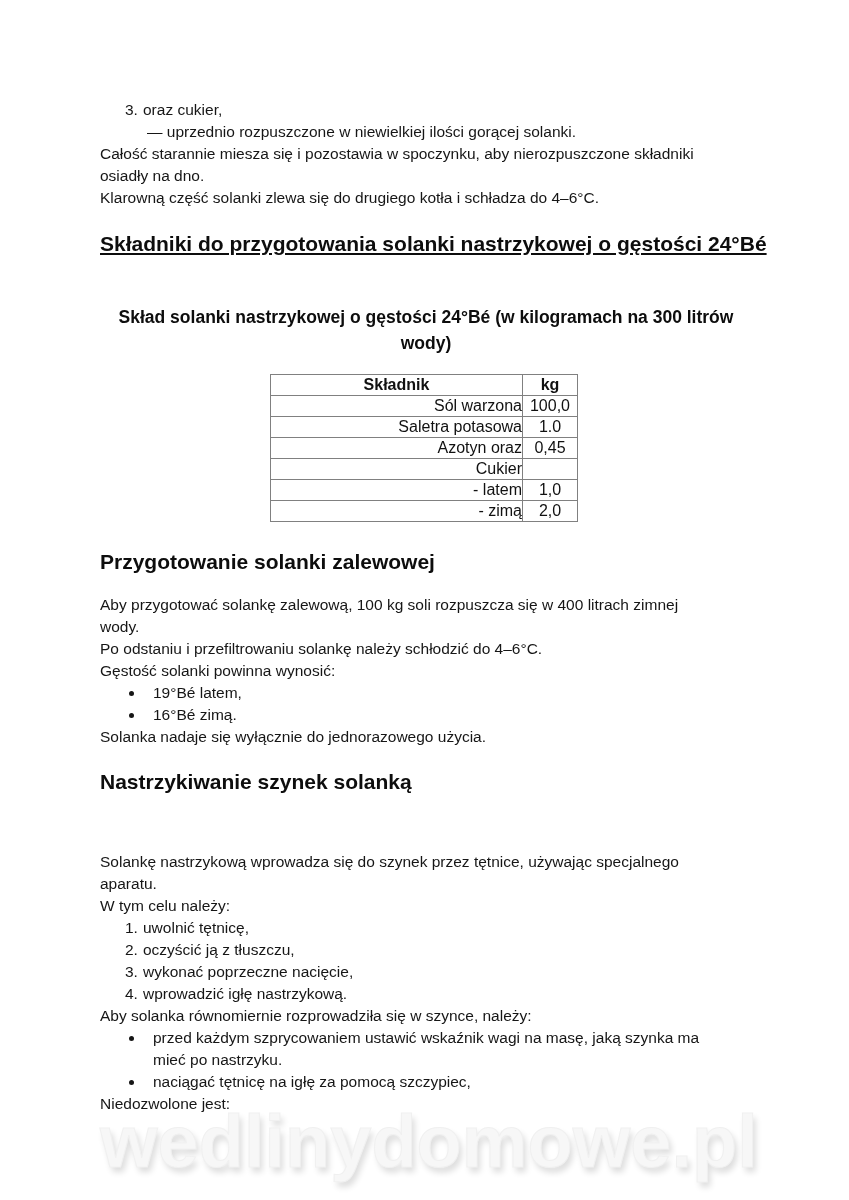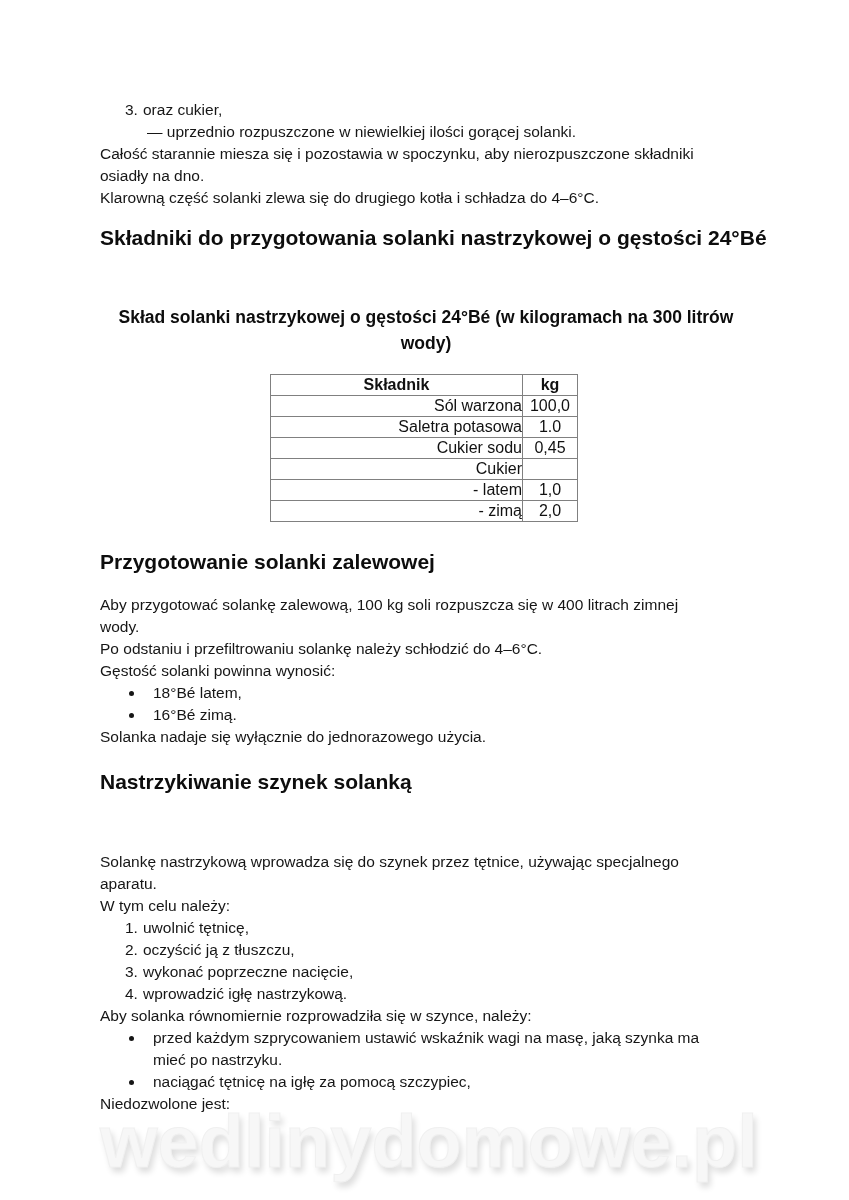--- a/index.html
+++ b/index.html
@@ -100,40 +100,40 @@
   <div class="abs body-text" style="left:100px; top:99px; width:632px;">
     <div class="oli">
       <span class="num">3.</span>
       <span>oraz cukier,</span>
     </div>
     <div class="dash-line">— uprzednio rozpuszczone w niewielkiej ilości gorącej solanki.</div>
     <p>Całość starannie miesza się i pozostawia w spoczynku, aby nierozpuszczone składniki osiadły na dno.</p>
     <p>Klarowną część solanki zlewa się do drugiego kotła i schładza do 4–6°C.</p>
   </div>
 
-  <h1 class="h2" style="top:223px; width:680px;">Składniki do przygotowania solanki nastrzykowej o gęstości 24°Bé</h1>
+  <h1 class="h2" style="top:229px; width:680px;text-decoration:underline;">Składniki do przygotowania solanki nastrzykowej o gęstości 24°Bé</h1>
 
   <div class="caption" style="top:305px;">Skład solanki nastrzykowej o gęstości 24°Bé (w kilogramach na 300 litrów wody)</div>
 
   <table class="ingredients">
     <tbody>
         <tr>
       <th class="col-name">Składnik</th>
       <th class="col-kg">kg</th>
     </tr>
     <tr>
       <td class="name">Sól warzona</td>
       <td class="kg">100,0</td>
     </tr>
     <tr>
       <td class="name">Saletra potasowa</td>
       <td class="kg">1.0</td>
     </tr>
     <tr>
-      <td class="name">Cukier sodu</td>
+      <td class="name">Azotyn oraz</td>
       <td class="kg">0,45</td>
     </tr>
     <tr>
       <td class="name">Cukier</td>
       <td class="kg"></td>
     </tr>
     <tr>
       <td class="name">- latem</td>
       <td class="kg">1,0</td>
     </tr>
@@ -144,21 +144,21 @@
   </tbody>
     </table>
 
   <h1 class="h2" style="top:547px; width:680px;">Przygotowanie solanki zalewowej</h1>
 
   <div class="abs body-text" style="left:100px; top:594px; width:620px;">
     <p>Aby przygotować solankę zalewową, 100 kg soli rozpuszcza się w 400 litrach zimnej wody.</p>
     <p>Po odstaniu i przefiltrowaniu solankę należy schłodzić do 4–6°C.</p>
     <p>Gęstość solanki powinna wynosić:</p>
     <ul class="bullets">
-      <li>18°Bé latem,</li>
+      <li>19°Bé latem,</li>
       <li>16°Bé zimą.</li>
     </ul>
     <p>Solanka nadaje się wyłącznie do jednorazowego użycia.</p>
   </div>
 
   <h1 class="h2" style="top:767px; width:680px;">Nastrzykiwanie szynek solanką</h1>
 
   <div class="abs body-text" style="left:100px; top:851px; width:630px;">
     <p>Solankę nastrzykową wprowadza się do szynek przez tętnice, używając specjalnego aparatu.</p>
     <p>W tym celu należy:</p>

